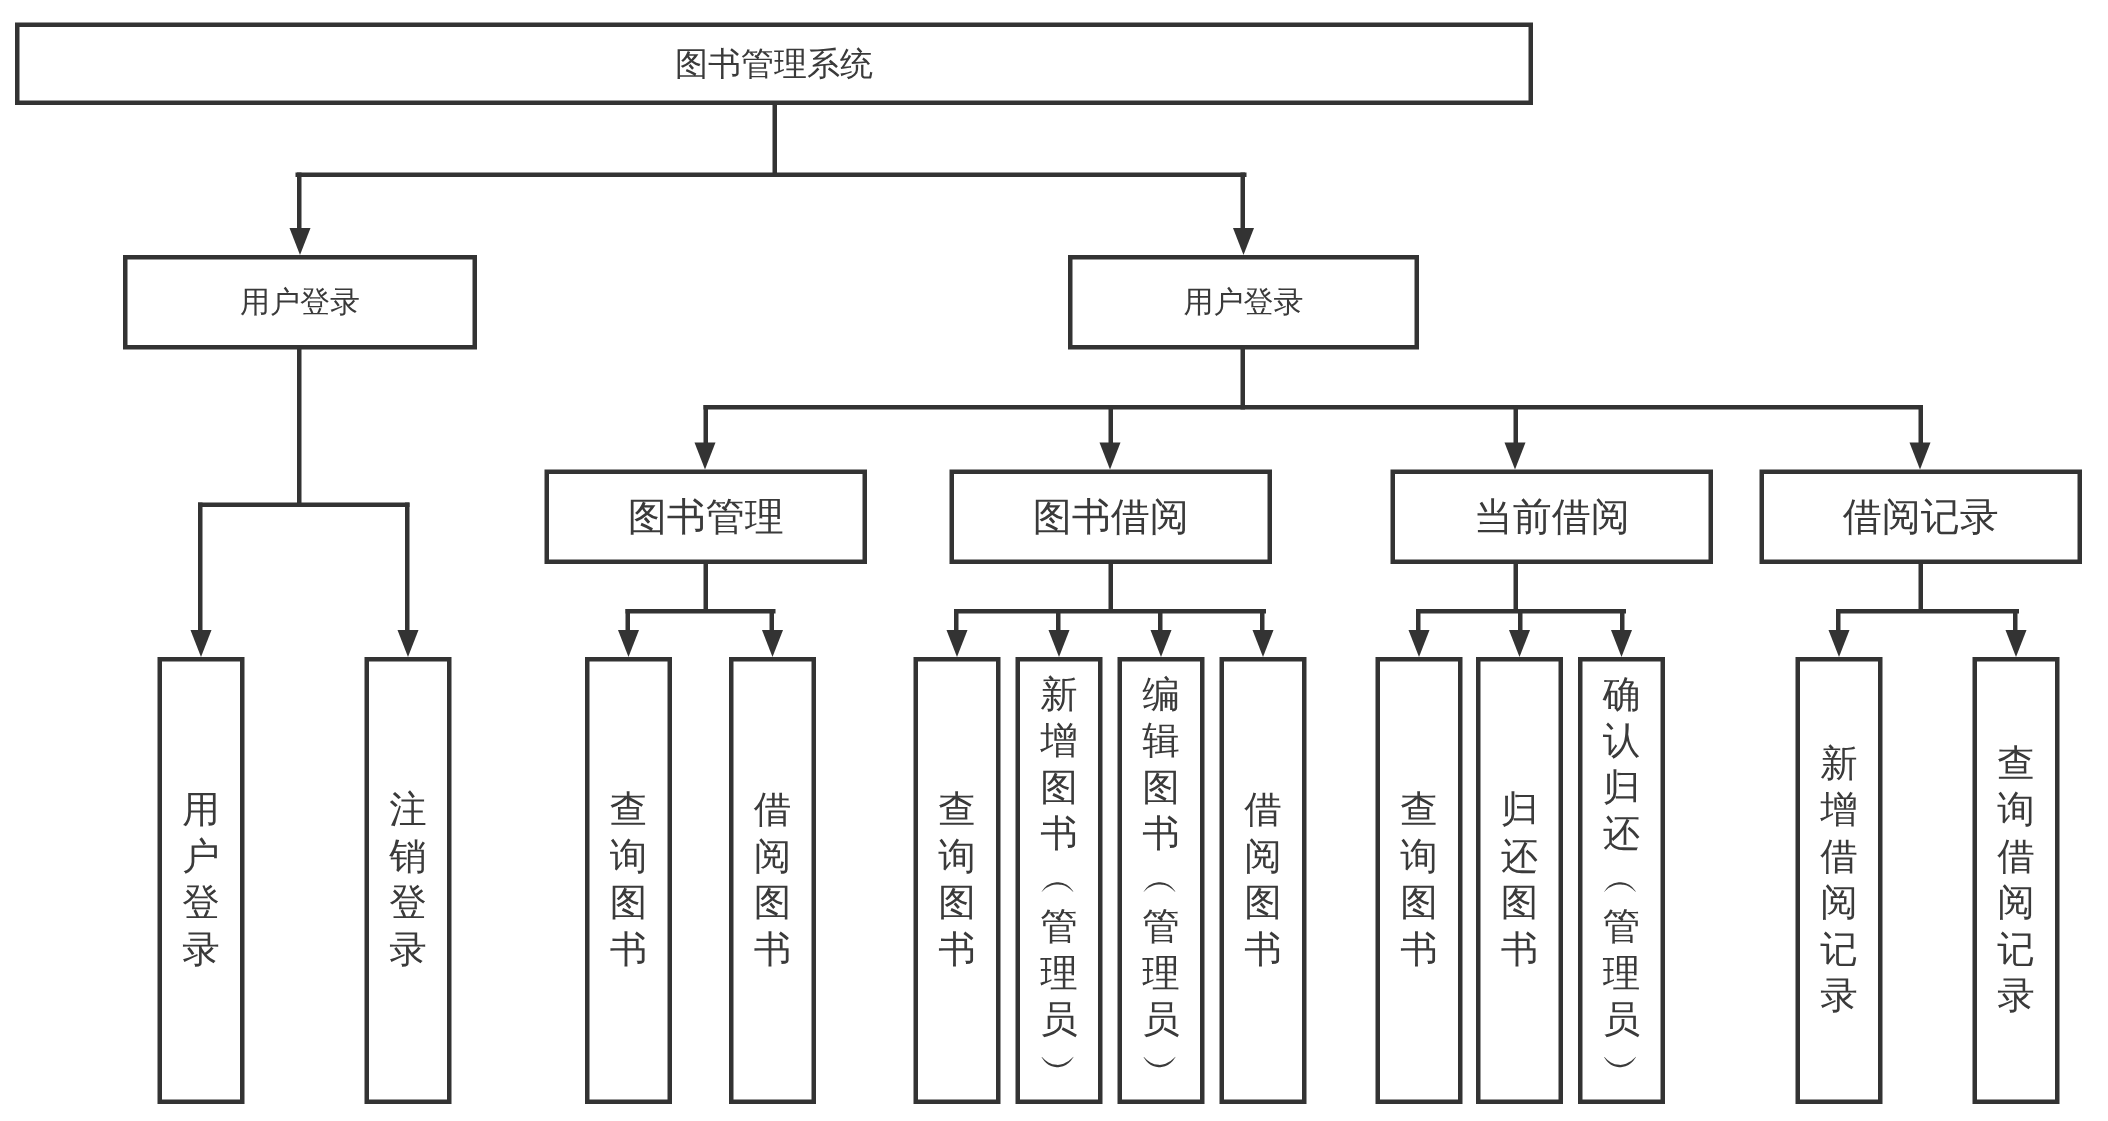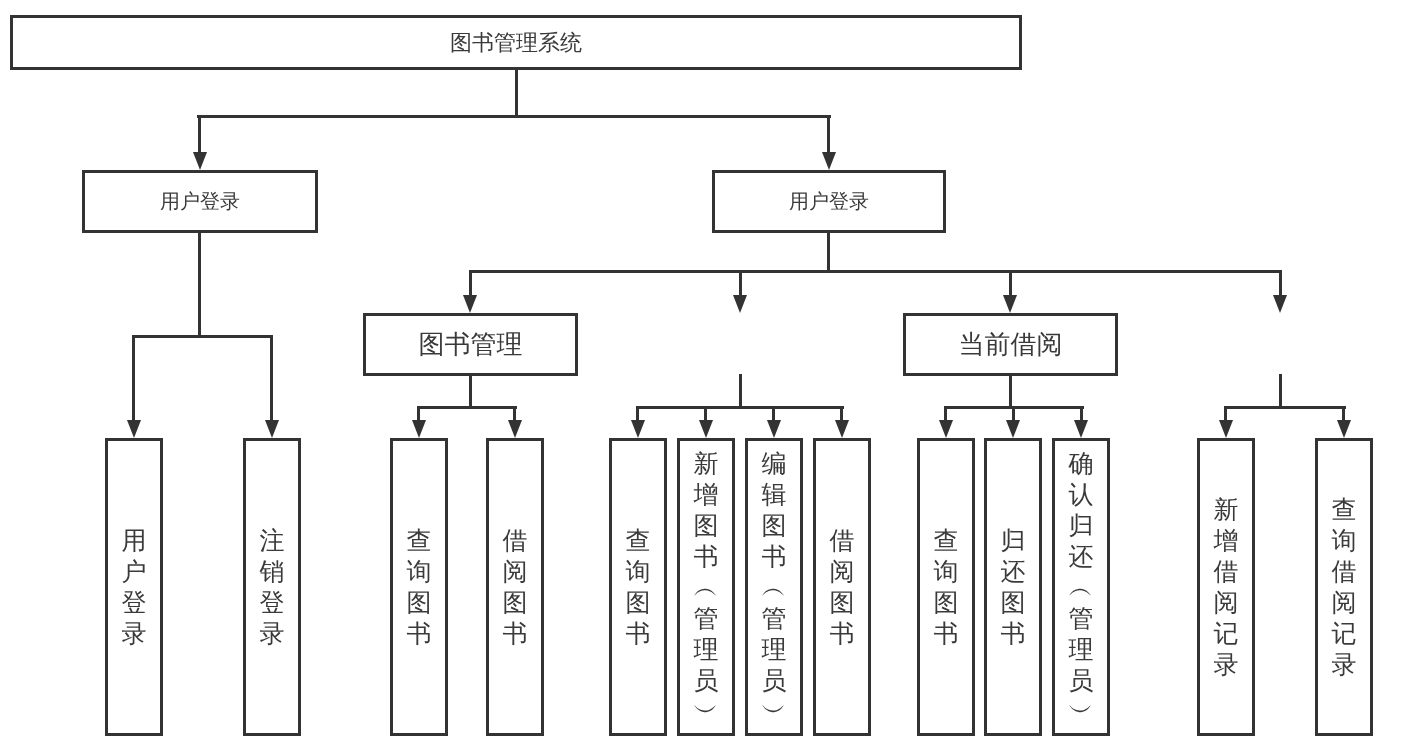--- a/index.html
+++ b/index.html
@@ -62,21 +62,23 @@
   <div class="vline" style="left:469px;top:270px;height:27px;"></div>
   <div class="arrow" style="left:463px;top:295px;"></div>
   <div class="vline" style="left:739px;top:270px;height:27px;"></div>
   <div class="arrow" style="left:733px;top:295px;"></div>
   <div class="vline" style="left:1009px;top:270px;height:27px;"></div>
   <div class="arrow" style="left:1003px;top:295px;"></div>
   <div class="vline" style="left:1279px;top:270px;height:27px;"></div>
   <div class="arrow" style="left:1273px;top:295px;"></div>
 
   <div class="node l3" style="left:363px;">图书管理</div>
-  <div class="node l3" style="left:903px;">当前借阅</div>
+  <div class="node l3" style="left:633px;">图书借阅</div>
+  <div class="node l3" style="left:927px;">当前借阅</div>
+  <div class="node l3" style="left:1173px;">借阅记录</div>
 
   <div class="vline" style="left:469px;top:374px;height:34px;"></div>
   <div class="hline" style="left:417px;top:406px;width:100px;"></div>
   <div class="vline" style="left:417px;top:406px;height:15px;"></div>
   <div class="arrow" style="left:412px;top:420px;"></div>
   <div class="vline" style="left:513px;top:406px;height:15px;"></div>
   <div class="arrow" style="left:508px;top:420px;"></div>
 
   <div class="vline" style="left:739px;top:374px;height:34px;"></div>
   <div class="hline" style="left:636px;top:406px;width:208px;"></div>

